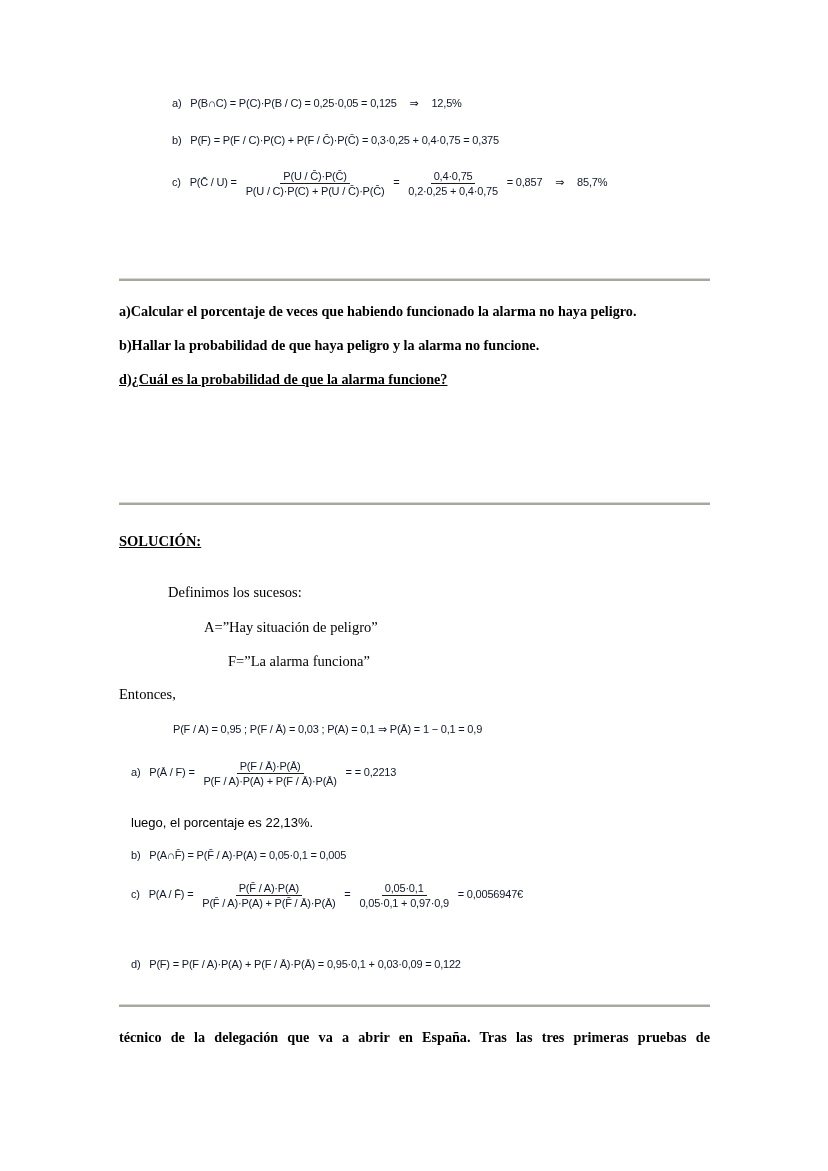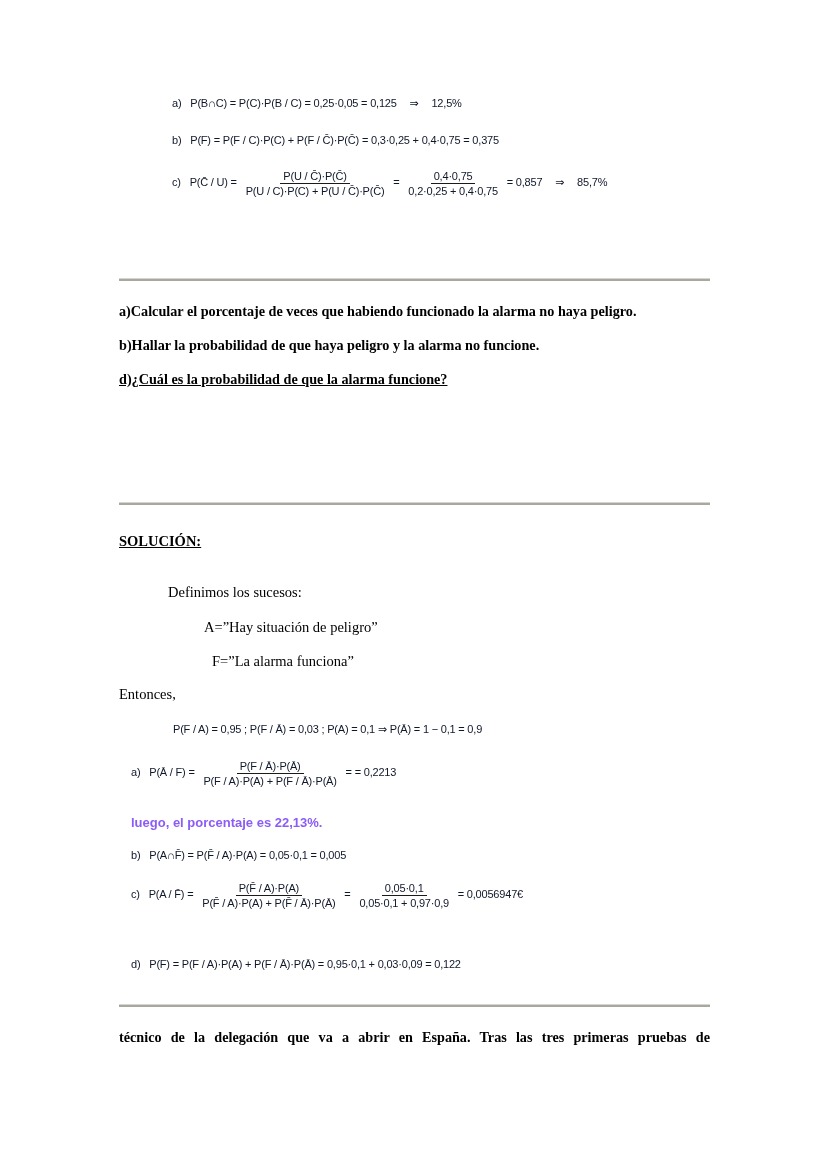--- a/index.html
+++ b/index.html
@@ -14,21 +14,21 @@
     .frac .den { padding: 1px 3px 0 3px; }
 
     .hr { position: absolute; left: 119px; width: 591px; height: 2px; background: #a8a8a0; border-top: 1px solid #d6d6cf; }
 
     .prob { position: absolute; left: 119px; width: 591px; font-family: "Liberation Serif", serif; font-weight: bold; font-size: 14.2px; line-height: 17px; text-align: justify; }
     .prob p { margin: 0; }
     .prob .last { text-align-last: justify; }
 
     .sol { position: absolute; left: 119px; font-family: "Liberation Serif", serif; font-weight: bold; font-size: 14.5px; text-decoration: underline; }
     .txt { position: absolute; font-family: "Liberation Serif", serif; font-size: 14.5px; }
-    .sans { position: absolute; font-family: "Liberation Sans", sans-serif; font-size: 13px; color: #8b5cf6; font-weight: bold; }
+    .sans { position: absolute; font-family: "Liberation Sans", sans-serif; font-size: 13px; color: #000000; }
   </style>
 </head>
 <body>
 
 <div class="page">
 
   <div class="fx" style="left:172px; top:97px;">
     <span class="lbl">a)</span>
     <span>P(B∩C) = P(C)·P(B / C) = 0,25·0,05 = 0,125</span>
     <span style="margin:0 10px;">⇒</span>
@@ -63,21 +63,21 @@
     <p>a)Calcular el porcentaje de veces que habiendo funcionado la alarma no haya peligro.</p>
     <p style="margin-top:17px;">b)Hallar la probabilidad de que haya peligro y la alarma no funcione.</p>
     <p style="margin-top:17px;text-decoration:underline;">d)¿Cuál es la probabilidad de que la alarma funcione?</p>
   </div>
 
   <div class="hr" style="top:502px;"></div>
 
   <div class="sol" style="top:533px;">SOLUCIÓN:</div>
   <div class="txt" style="left:168px; top:584px;">Definimos los sucesos:</div>
   <div class="txt" style="left:204px; top:619px;">A=”Hay situación de peligro”</div>
-  <div class="txt" style="left:212px; top:653px;text-align:right;">F=”La alarma funciona”</div>
+  <div class="txt" style="left:228px; top:653px;text-align:right;">F=”La alarma funciona”</div>
   <div class="txt" style="left:119px; top:686px;">Entonces,</div>
 
   <div class="fx" style="left:173px; top:723px;">P(F / A) = 0,95  ;  P(F / Ā) = 0,03  ;  P(A) = 0,1   ⇒   P(Ā) = 1 − 0,1 = 0,9</div>
 
   <div class="fx" style="left:131px; top:760px;">
     <span class="lbl">a)</span>
     <span>P(Ā / F) =</span>
     <span class="frac">
       <span class="num">P(F / Ā)·P(Ā)</span>
       <span class="den">P(F / A)·P(A) + P(F / Ā)·P(Ā)</span>

